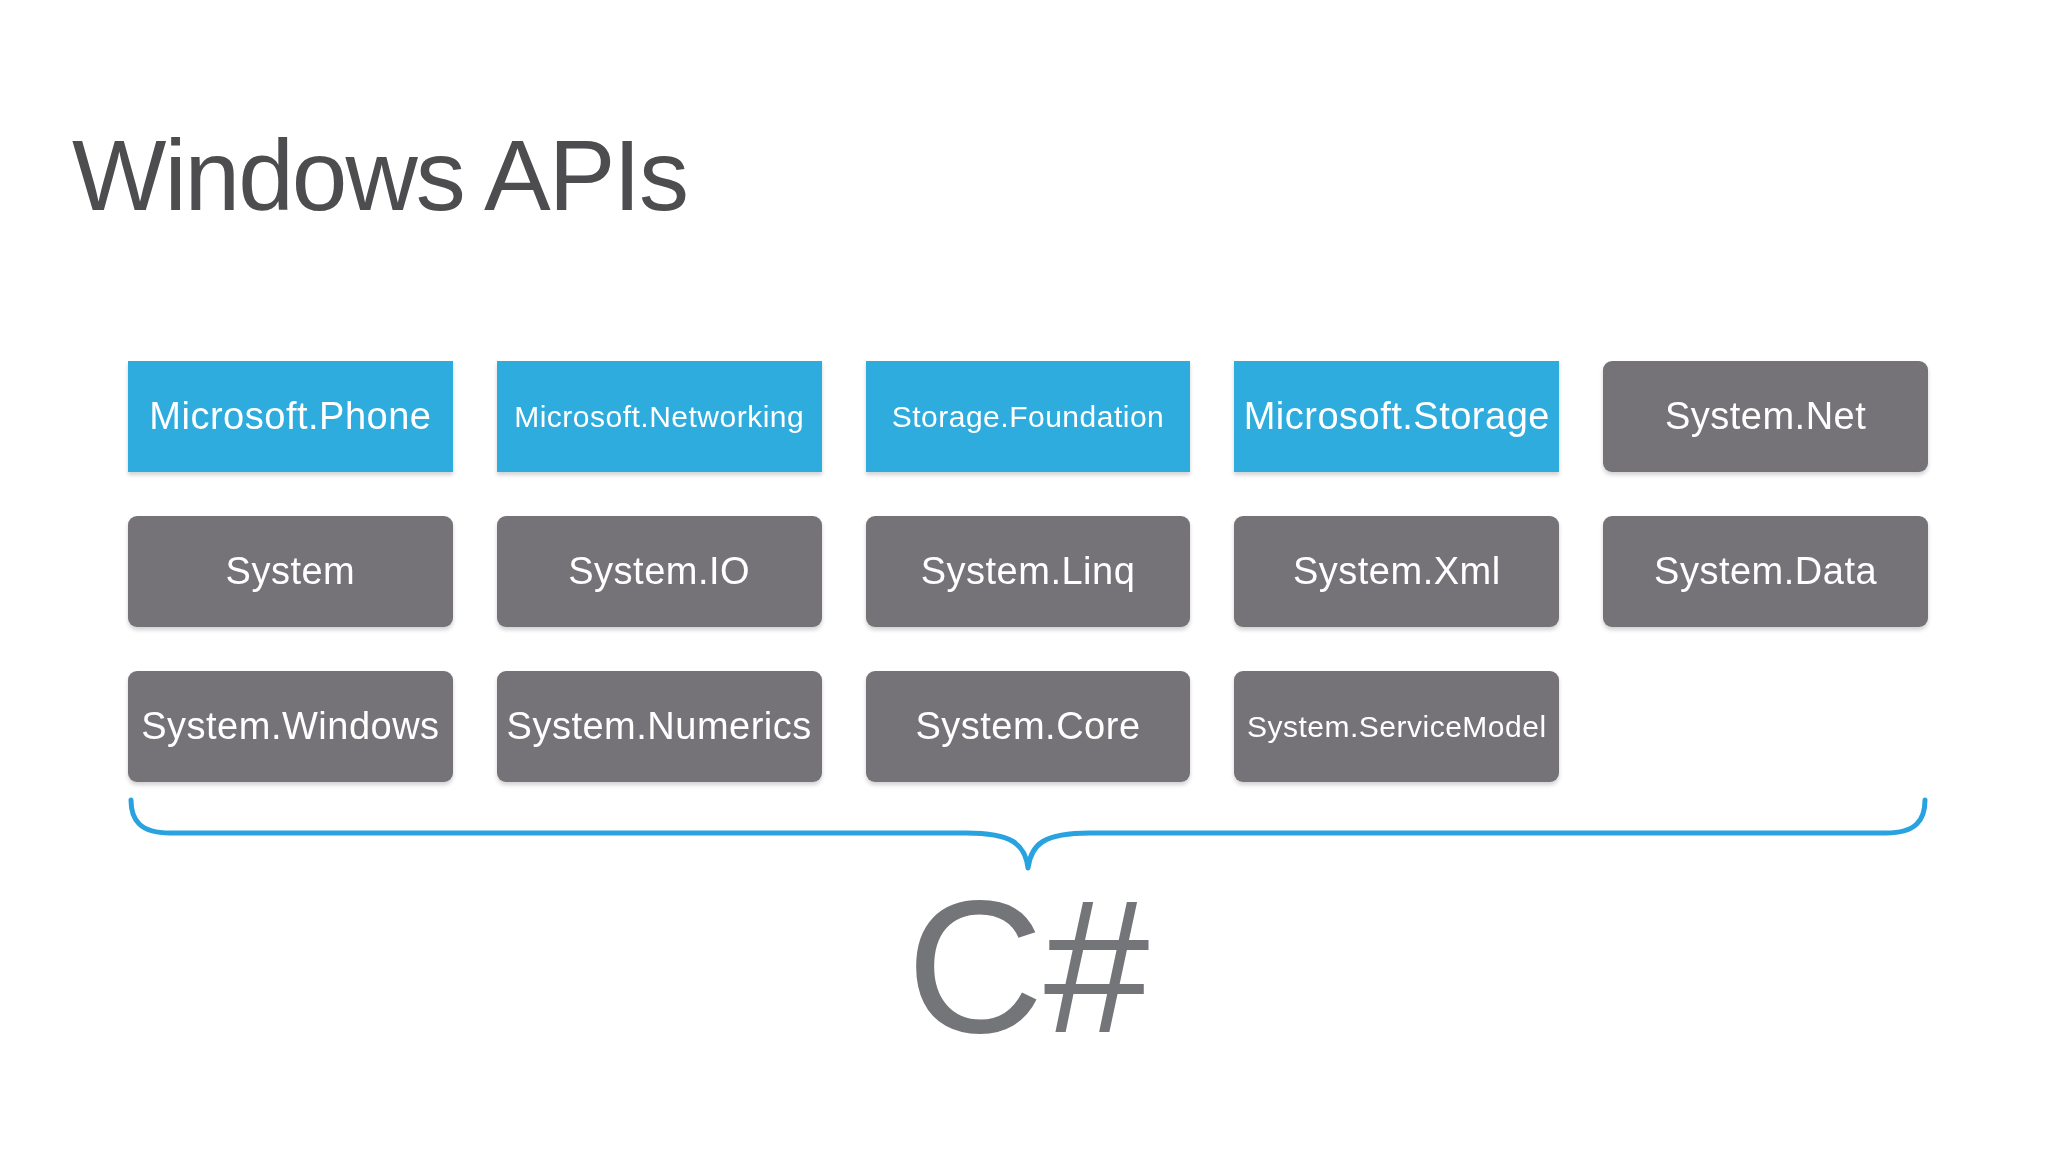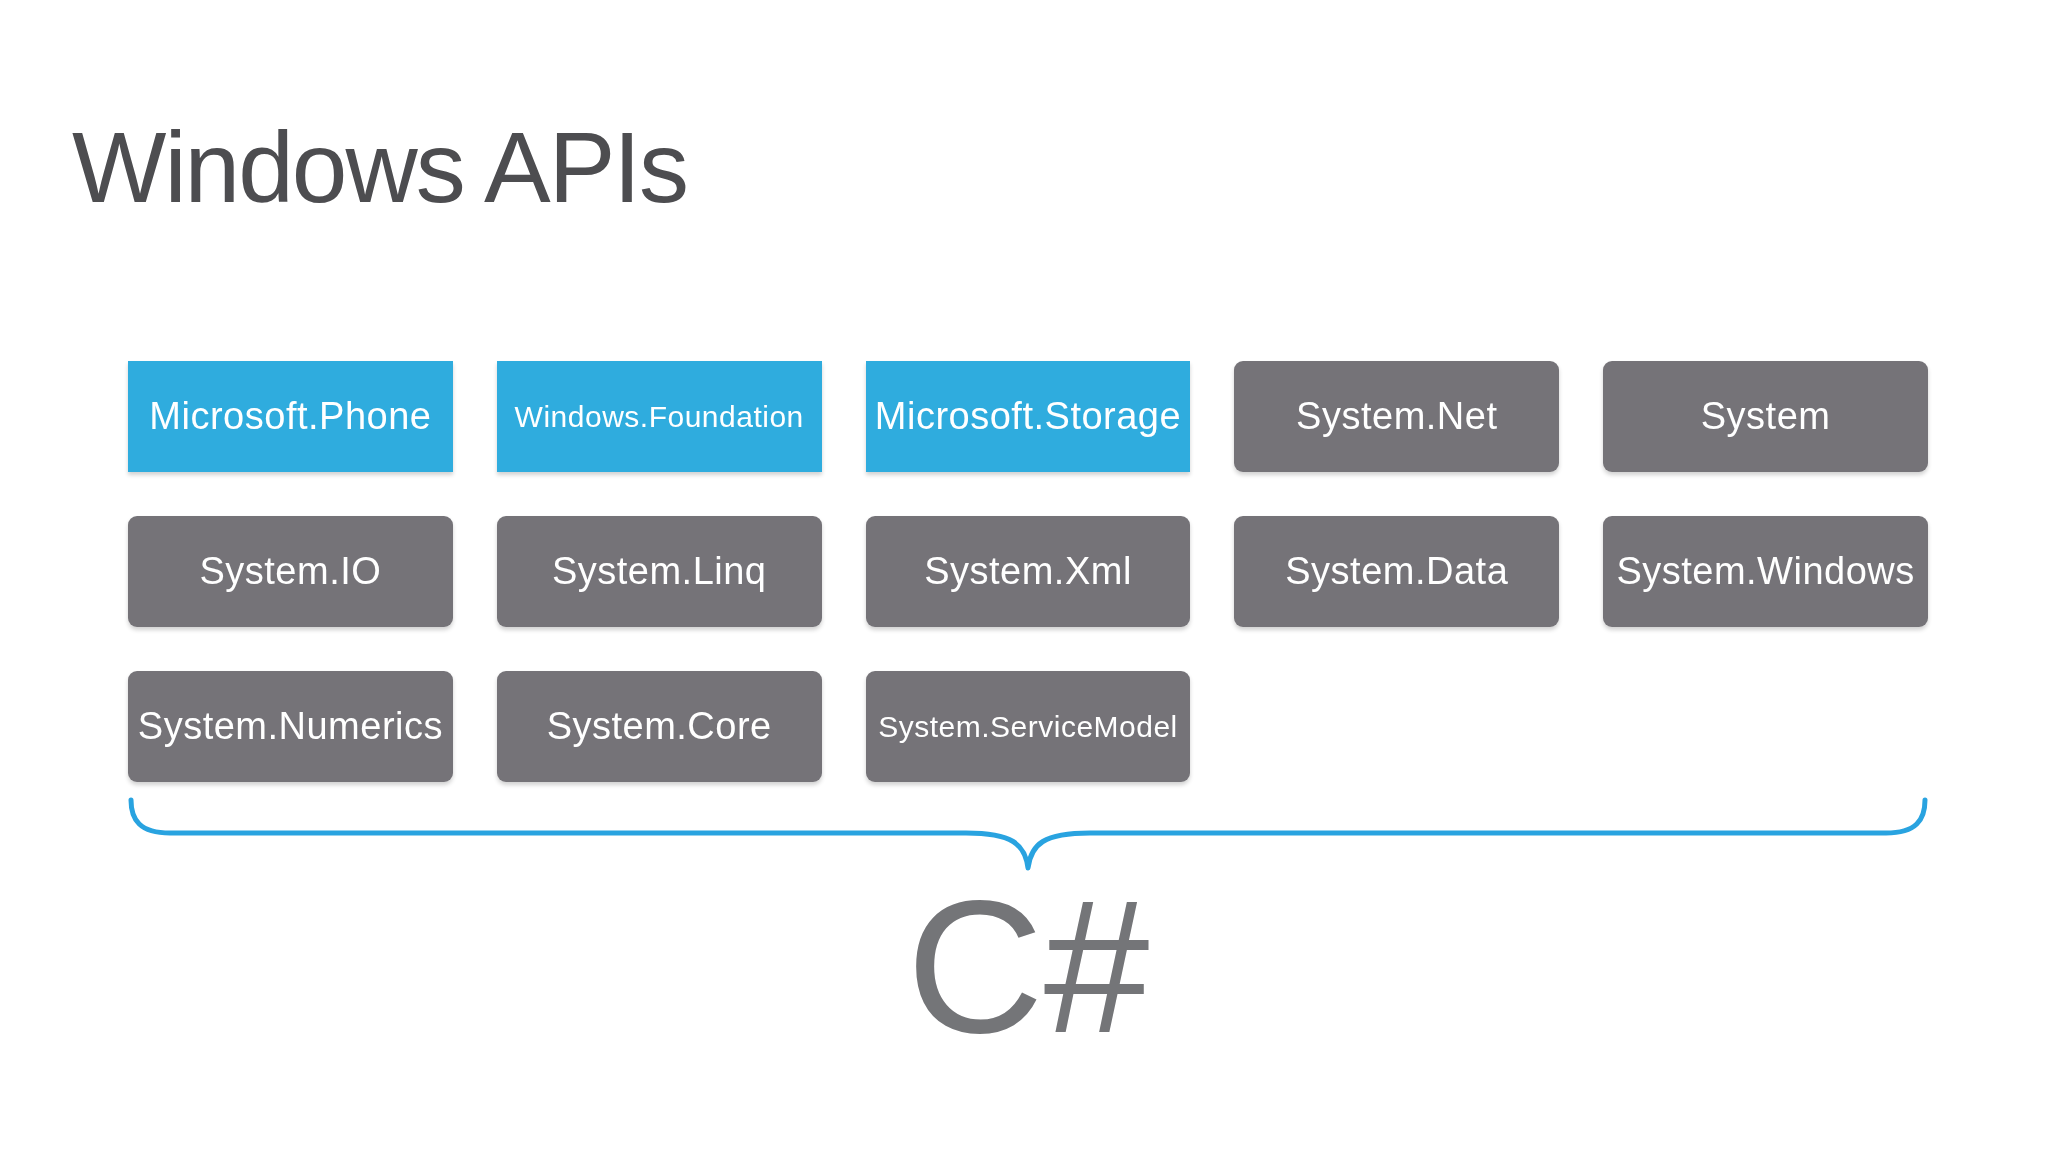--- a/index.html
+++ b/index.html
@@ -12,21 +12,21 @@
     position: relative;
     width: 2048px;
     height: 1152px;
     background: #ffffff;
     overflow: hidden;
     margin: 0 auto;
   }
   .title {
     position: absolute;
     left: 72px;
-    top: 48px;
+    top: 56px;
     font-size: 100px;
     line-height: 1.05;
     font-weight: 300;
     letter-spacing: -2px;
     color: var(--title-gray, #4d4d50);
     white-space: nowrap;
   }
   .api-grid {
     position: absolute;
     left: 128px;
@@ -75,21 +75,22 @@
 </style>
 </head>
 <body>
 
 <div class="slide" style="background: rgb(255, 255, 255);">
 
   <h1 class="title">Windows APIs</h1>
 
   <div class="api-grid">
       <div class="api-cell blue">Microsoft.Phone</div>
-      <div class="api-cell blue small">Windows.Foundation</div>
+      <div class="api-cell blue small">Microsoft.Networking</div>
+      <div class="api-cell blue small">Storage.Foundation</div>
       <div class="api-cell blue">Microsoft.Storage</div>
       <div class="api-cell gray">System.Net</div>
       <div class="api-cell gray">System</div>
       <div class="api-cell gray">System.IO</div>
       <div class="api-cell gray">System.Linq</div>
       <div class="api-cell gray">System.Xml</div>
       <div class="api-cell gray">System.Data</div>
       <div class="api-cell gray">System.Windows</div>
       <div class="api-cell gray">System.Numerics</div>
       <div class="api-cell gray">System.Core</div>

